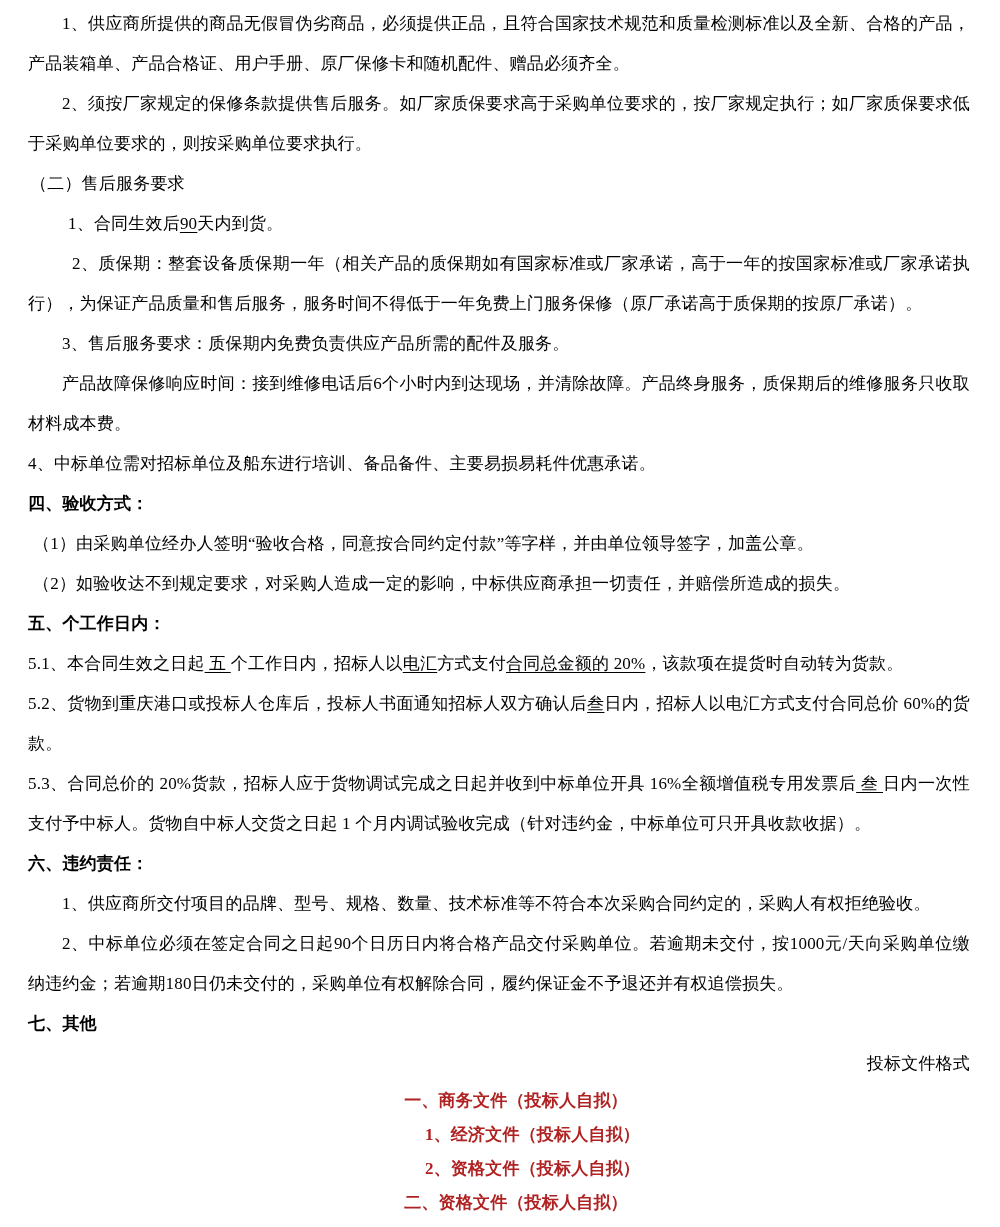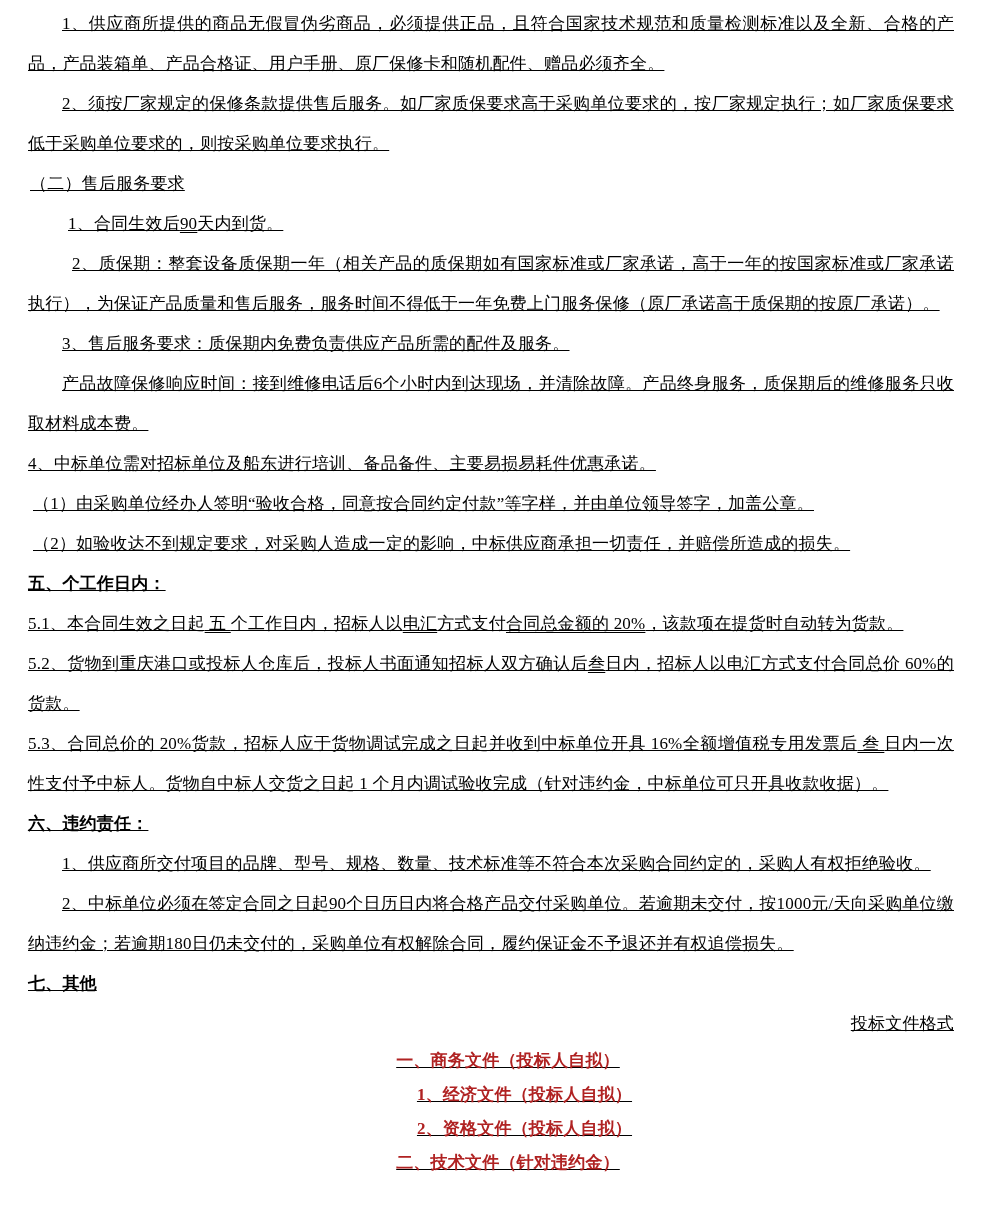--- a/index.html
+++ b/index.html
@@ -8,22 +8,21 @@
     background: #ffffff;
   }
   body {
     width: 1000px;
     height: 1227px;
     overflow: hidden;
     font-family: "Liberation Serif", "DejaVu Serif", serif;
     color: #000000;
   }
   .doc {
-    padding: 4px 46px 0 28px;
-    text-decoration: underline;
+    padding: 4px 30px 0 28px;
   }
   .blk {
     margin: 0;
     font-size: 17px;
     line-height: 40px;
     text-align: justify;
     letter-spacing: 0.2px;
   }
   .blk.heading {
     font-weight: bold;
@@ -49,29 +48,30 @@
 
 <div class="doc">
     <p class="blk body" style="text-indent: 34px;"><span>1、供应商所提供的商品无假冒伪劣商品，必须提供正品，且符合国家技术规范和质量检测标准以及全新、合格的产品，产品装箱单、产品合格证、用户手册、原厂保修卡和随机配件、赠品必须齐全。</span></p>
     <p class="blk body" style="text-indent: 34px;"><span>2、须按厂家规定的保修条款提供售后服务。如厂家质保要求高于采购单位要求的，按厂家规定执行；如厂家质保要求低于采购单位要求的，则按采购单位要求执行。</span></p>
     <p class="blk body" style="text-indent: 2px;"><span>（二）售后服务要求</span></p>
     <p class="blk body" style="text-indent: 40px;"><span>1、合同生效后</span><span class="u">90</span><span>天内到货。</span></p>
     <p class="blk body" style="text-indent: 44px;"><span>2、质保期：整套设备质保期一年（相关产品的质保期如有国家标准或厂家承诺，高于一年的按国家标准或厂家承诺执行），为保证产品质量和售后服务，服务时间不得低于一年免费上门服务保修（原厂承诺高于质保期的按原厂承诺）。</span></p>
     <p class="blk body" style="text-indent: 34px;"><span>3、售后服务要求：质保期内免费负责供应产品所需的配件及服务。</span></p>
     <p class="blk body" style="text-indent: 34px;"><span>产品故障保修响应时间：接到维修电话后6个小时内到达现场，并清除故障。产品终身服务，质保期后的维修服务只收取材料成本费。</span></p>
     <p class="blk body" style="text-indent: 0px;"><span>4、中标单位需对招标单位及船东进行培训、备品备件、主要易损易耗件优惠承诺。</span></p>
+    <p class="blk heading" style="text-indent: 0px;"><span>四、验收方式：</span></p>
     <p class="blk body" style="text-indent: 5px;"><span>（1）由采购单位经办人签明“验收合格，同意按合同约定付款”等字样，并由单位领导签字，加盖公章。</span></p>
     <p class="blk body" style="text-indent: 5px;"><span>（2）如验收达不到规定要求，对采购人造成一定的影响，中标供应商承担一切责任，并赔偿所造成的损失。</span></p>
     <p class="blk heading" style="text-indent: 0px;"><span>五、个工作日内：</span></p>
     <p class="blk body" style="text-indent: 0px;"><span>5.1、本合同生效之日起</span><span class="u"> 五 </span><span>个工作日内，招标人以</span><span class="u">电汇</span><span>方式支付</span><span class="u">合同总金额的 20%</span><span>，该款项在提货时自动转为货款。</span></p>
     <p class="blk body" style="text-indent: 0px;"><span>5.2、货物到重庆港口或投标人仓库后，投标人书面通知招标人双方确认后</span><span class="u">叁</span><span>日内，招标人以电汇方式支付合同总价 60%的货款。</span></p>
     <p class="blk body" style="text-indent: 0px;"><span>5.3、合同总价的 20%货款，招标人应于货物调试完成之日起并收到中标单位开具 16%全额增值税专用发票后</span><span class="u">  叁  </span><span>日内一次性支付予中标人。货物自中标人交货之日起 1 个月内调试验收完成（针对违约金，中标单位可只开具收款收据）。</span></p>
     <p class="blk heading" style="text-indent: 0px;"><span>六、违约责任：</span></p>
     <p class="blk body" style="text-indent: 34px;"><span>1、供应商所交付项目的品牌、型号、规格、数量、技术标准等不符合本次采购合同约定的，采购人有权拒绝验收。</span></p>
     <p class="blk body" style="text-indent: 34px;"><span>2、中标单位必须在签定合同之日起90个日历日内将合格产品交付采购单位。若逾期未交付，按1000元/天向采购单位缴纳违约金；若逾期180日仍未交付的，采购单位有权解除合同，履约保证金不予退还并有权追偿损失。</span></p>
     <p class="blk heading" style="text-indent: 0px;"><span>七、其他</span></p>
     <p class="blk center" style="text-indent: 0px;"><span>投标文件格式</span></p>
     <p class="blk red" style="text-indent: 34px;"><span>一、商务文件（投标人自拟）</span></p>
     <p class="blk red-sub" style="text-indent: 67px;"><span>1、经济文件（投标人自拟）</span></p>
     <p class="blk red-sub" style="text-indent: 67px;"><span>2、资格文件（投标人自拟）</span></p>
-    <p class="blk red" style="text-indent: 34px;"><span>二、技术文件（针对违约金）</span></p>
+    <p class="blk red" style="text-indent: 34px;"><span>二、资格文件（投标人自拟）</span></p>
     <p class="blk red" style="text-indent: 34px;"></p>
   </div>
 
 </body></html>

